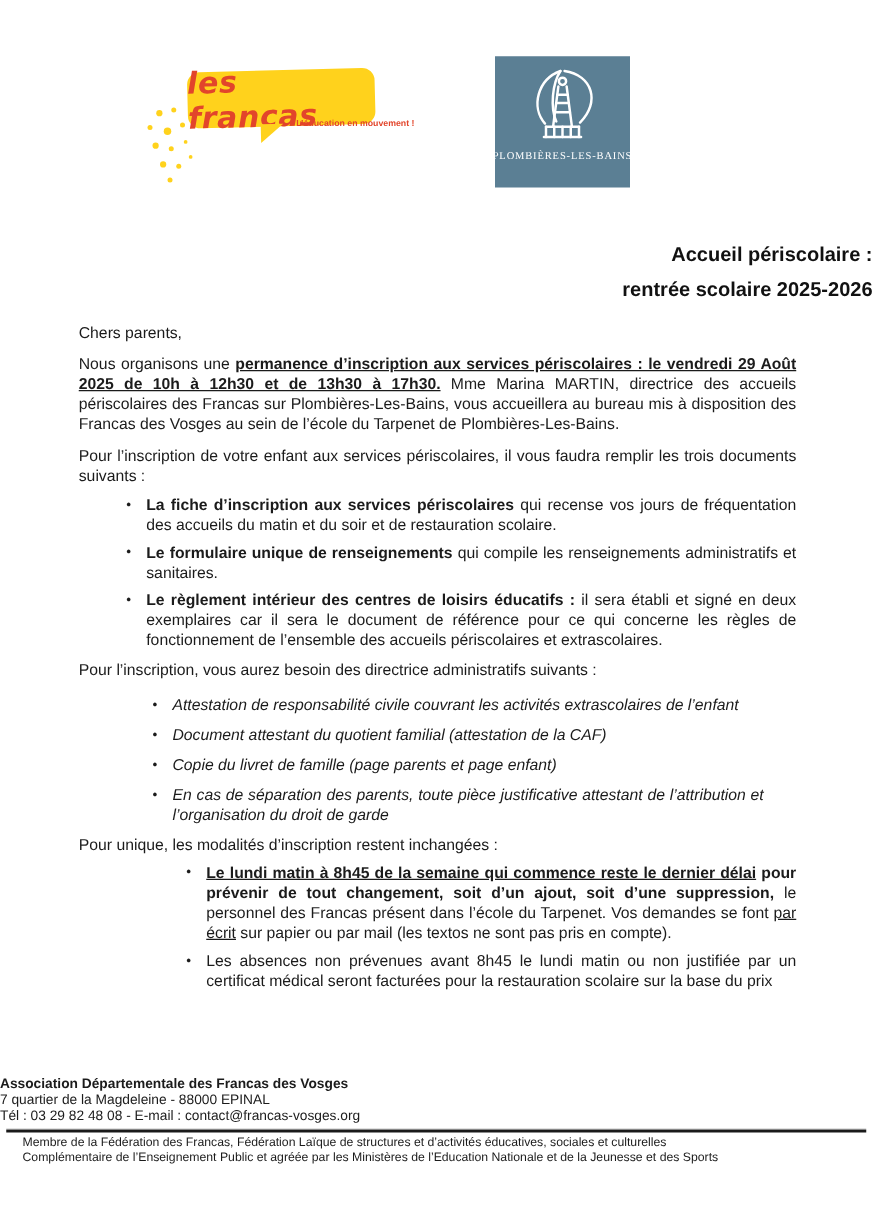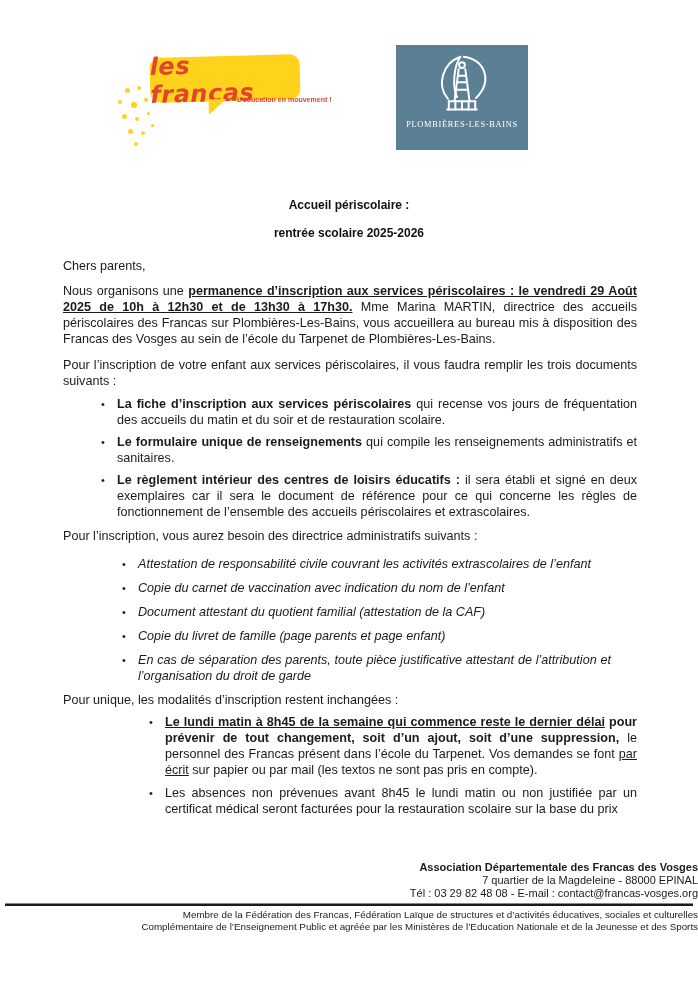--- a/index.html
+++ b/index.html
@@ -48,36 +48,36 @@
     font-family: "DejaVu Sans", sans-serif;
     font-weight: 700; font-style: italic;
     font-size: 24px; color: #E2452B; letter-spacing: 0.5px;
   }
   .francas-tagline {
     position: absolute; left: 119px; top: 44px;
     font-size: 7px; font-weight: 700; color: #E2452B; white-space: nowrap;
   }
   .plombieres-logo {
     position: absolute; left: 396px; top: 45px;
-    width: 132px; height: 105px;
+    width: 108px; height: 105px;
     background: #5B7F94;
     display: flex; flex-direction: column; align-items: center; justify-content: flex-start;
     padding-top: 6px;
   }
   .fountain-svg { width: 84px; height: 66px; }
   .plombieres-label {
     font-family: "Liberation Serif", "DejaVu Serif", serif;
     color: #ffffff; font-size: 8.4px; letter-spacing: 0.7px;
     white-space: nowrap; margin-top: 3px;
   }
 
   
   .doc-title {
     position: absolute; top: 191px; left: 0; right: 0;
-    text-align: center; font-size: 12px; font-weight: 700;
+    text-align: right; font-size: 16px; font-weight: 700;
     line-height: 28px; color: #111111;
   }
 
   
   .content {
     position: absolute; top: 258px; left: 63px; width: 574px;
     font-size: 12.6px; line-height: 16px; text-align: justify;
   }
   .sal { margin-bottom: 9px; text-align: left; }
   .p-permanence { margin-bottom: 10px; }
@@ -92,21 +92,21 @@
   ul.admin-list li { position: relative; margin-bottom: 8px; }
   ul li::before {
     content: "\2022";
     position: absolute; left: -16px; top: 0;
     font-size: 11px; font-style: normal;
   }
   .rb { font-weight: 700; }
   .ru { text-decoration: underline; }
 
   
-  .footer { position: absolute; top: 861px; left: 0; right: 0; text-align: right; }
+  .footer { position: absolute; top: 861px; left: 0; right: 0; text-align: left; }
   .footer-org { font-size: 11px; font-weight: 700; line-height: 13px; }
   .footer-line { font-size: 11px; line-height: 13px; }
   .footer-rule {
     margin: 3px 5px 3px 5px; height: 0;
     border-top: 1px solid #888888;
     border-bottom: 2px solid #1a1a1a;
   }
   .footer-legal { font-size: 9.8px; line-height: 12px; color: #1b1b1b; padding-left: 18px; }
 </style>
 </head>
@@ -169,21 +169,20 @@
     <ul class="docs-list">
       <li><span class="rb">La fiche d’inscription aux services périscolaires</span><span> qui recense vos jours de fréquentation des accueils du matin et du soir et de restauration scolaire.</span></li>
       <li><span class="rb">Le formulaire unique de renseignements</span><span> qui compile les renseignements administratifs et sanitaires.</span></li>
       <li><span class="rb">Le règlement intérieur des centres de loisirs éducatifs :</span><span> il sera établi et signé en deux exemplaires car il sera le document de référence pour ce qui concerne les règles de fonctionnement de l’ensemble des accueils périscolaires et extrascolaires.</span></li>
     </ul>
 
     <p class="p-admin-intro">Pour l’inscription, vous aurez besoin des directrice administratifs suivants :</p>
 
     <ul class="admin-list">
       <li>Attestation de responsabilité civile couvrant les activités extrascolaires de l’enfant</li>
-      <li>Copie du carnet de vaccination avec indication du nom de l’enfant</li>
       <li>Document attestant du quotient familial (attestation de la CAF)</li>
       <li>Copie du livret de famille (page parents et page enfant)</li>
       <li>En cas de séparation des parents, toute pièce justificative attestant de l’attribution et l’organisation du droit de garde</li>
     </ul>
 
     <p class="p-rappel-intro">Pour unique, les modalités d’inscription restent inchangées :</p>
 
     <ul class="rappel-list">
       <li><span class="rb ru">Le lundi matin à 8h45 de la semaine qui commence reste le dernier délai</span><span class="rb"> pour prévenir de tout changement, soit d’un ajout, soit d’une suppression,</span><span> le personnel des Francas présent dans l’école du Tarpenet. Vos demandes se font </span><span class="ru">par écrit</span><span> sur papier ou par mail (les textos ne sont pas pris en compte).</span></li>
       <li><span>Les absences non prévenues avant 8h45 le lundi matin ou non justifiée par un certificat médical seront facturées pour la restauration scolaire sur la base du prix</span></li>

